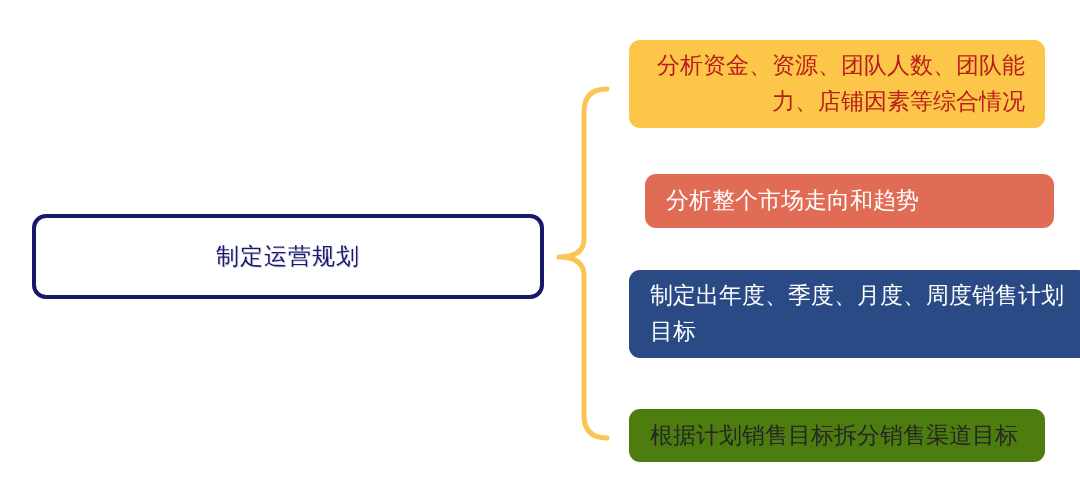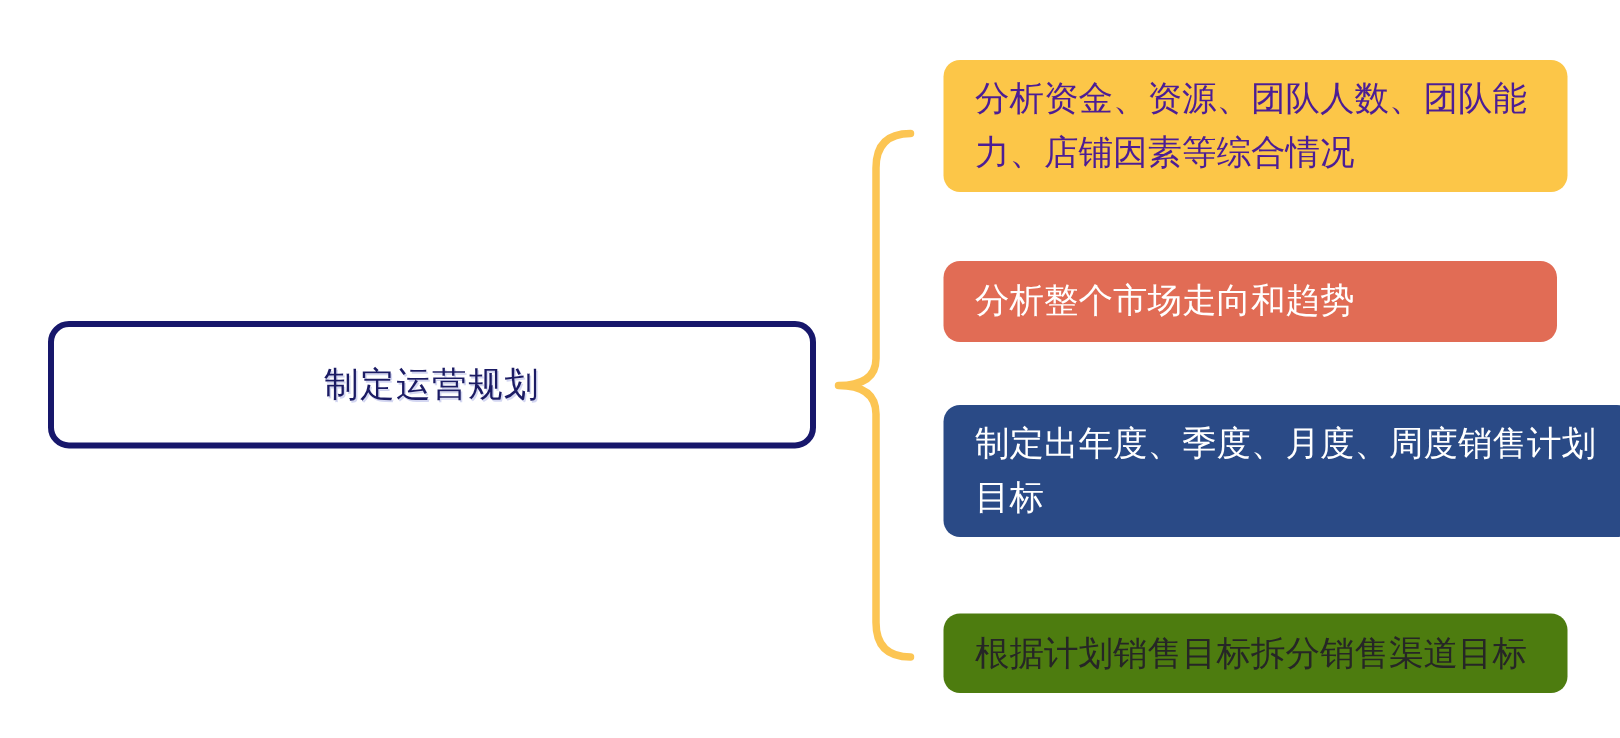--- a/index.html
+++ b/index.html
@@ -70,25 +70,25 @@
 <div class="canvas">
 
   <div class="root-node">
     <span class="label">制定运营规划</span>
   </div>
 
   <svg class="brace-svg" viewBox="0 0 1080 492" xmlns="http://www.w3.org/2000/svg">
     <path d="M607,89 Q584,89 584,112 L584,239 Q584,257 559,257 Q584,257 584,276 L584,415 Q584,438 607,438" fill="none" stroke-width="5" stroke-linecap="round" stroke-linejoin="round" stroke="#FCC553"></path>
   </svg>
 
-  <div class="branch branch-0" style="background-color: rgb(252, 198, 72); color: #4c1d95;">
+  <div class="branch branch-0" style="background-color: rgb(252, 198, 72); color: #b91c1c; text-align: right;">
     <span class="branch-text">分析资金、资源、团队人数、团队能力、店铺因素等综合情况</span>
   </div>
 
-  <div class="branch branch-1" style="background-color: rgb(225, 108, 85); color: rgb(255, 255, 255);">
+  <div class="branch branch-1" style="background-color: rgb(225, 108, 85); color: rgb(255, 255, 255); margin-left: 16px;">
     <span class="branch-text">分析整个市场走向和趋势</span>
   </div>
 
   <div class="branch branch-2" style="background-color: rgb(42, 74, 134); color: rgb(255, 255, 255);">
     <span class="branch-text">制定出年度、季度、月度、周度销售计划目标</span>
   </div>
 
   <div class="branch branch-3" style="background-color: #4d7c0f; color: rgb(38, 38, 38);">
     <span class="branch-text">根据计划销售目标拆分销售渠道目标</span>
   </div>

